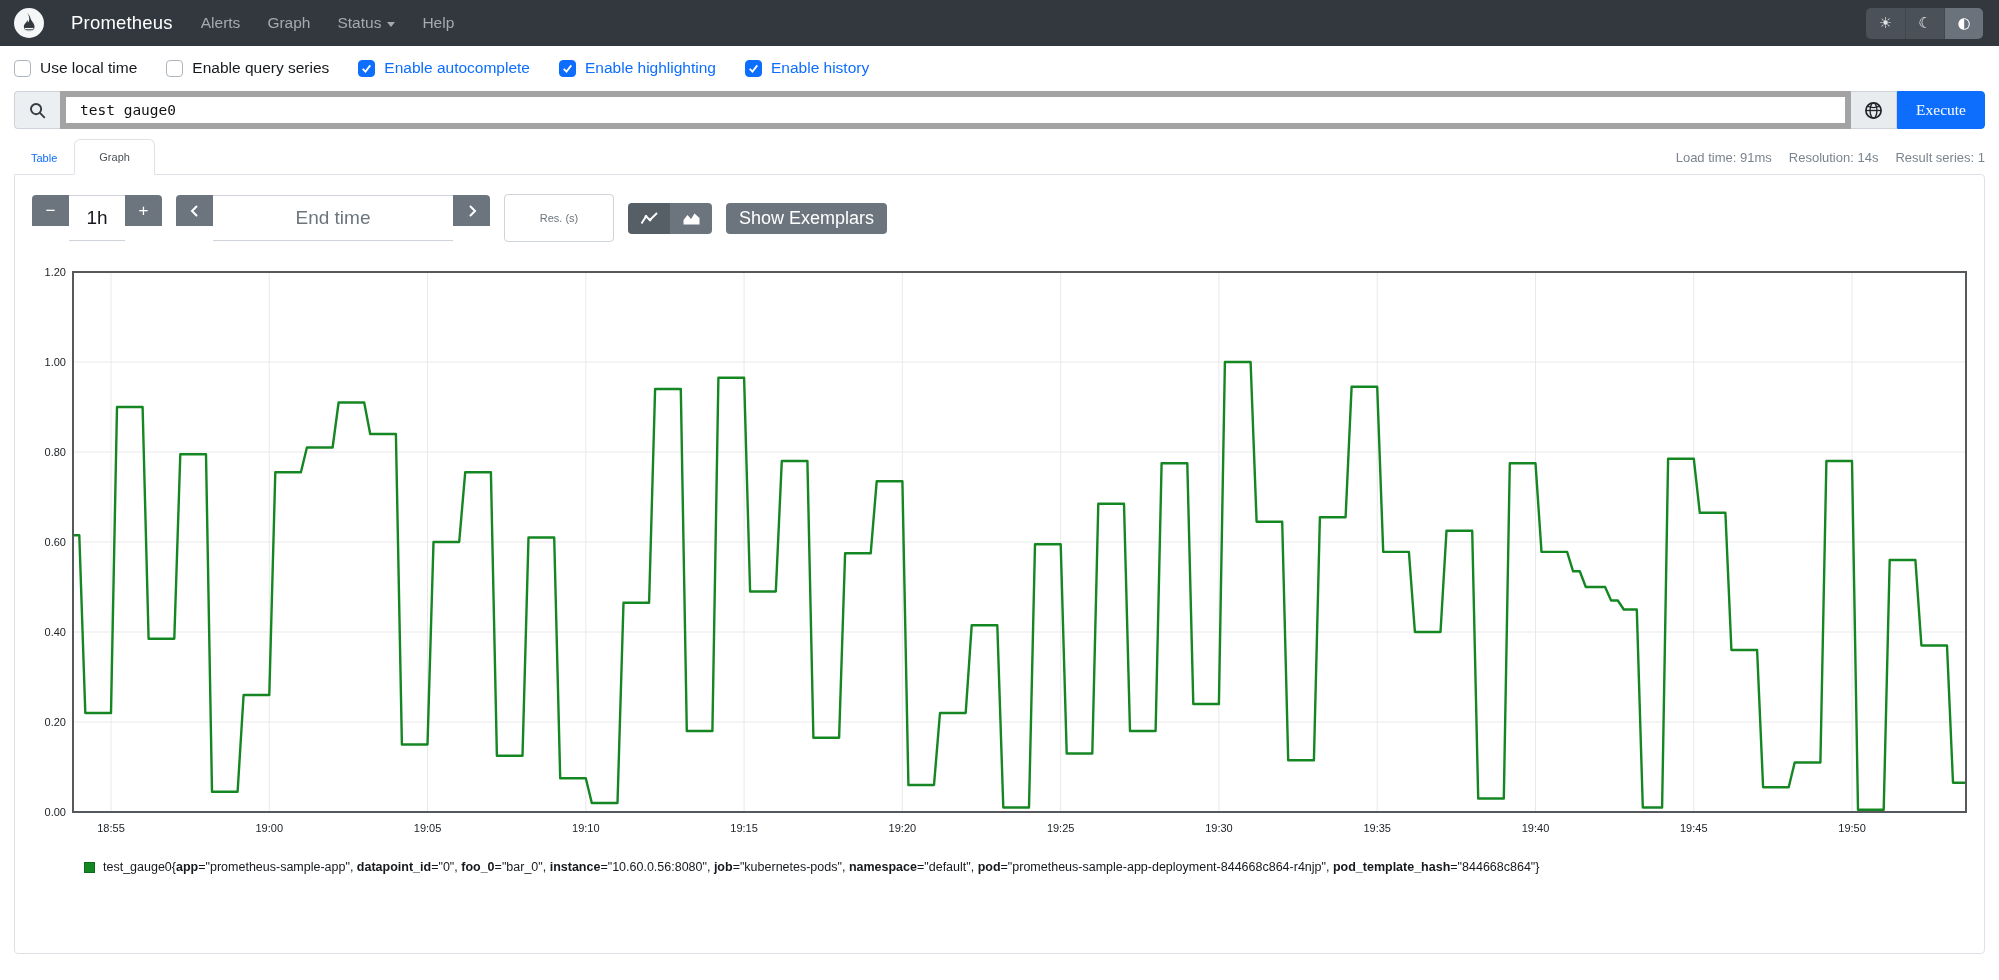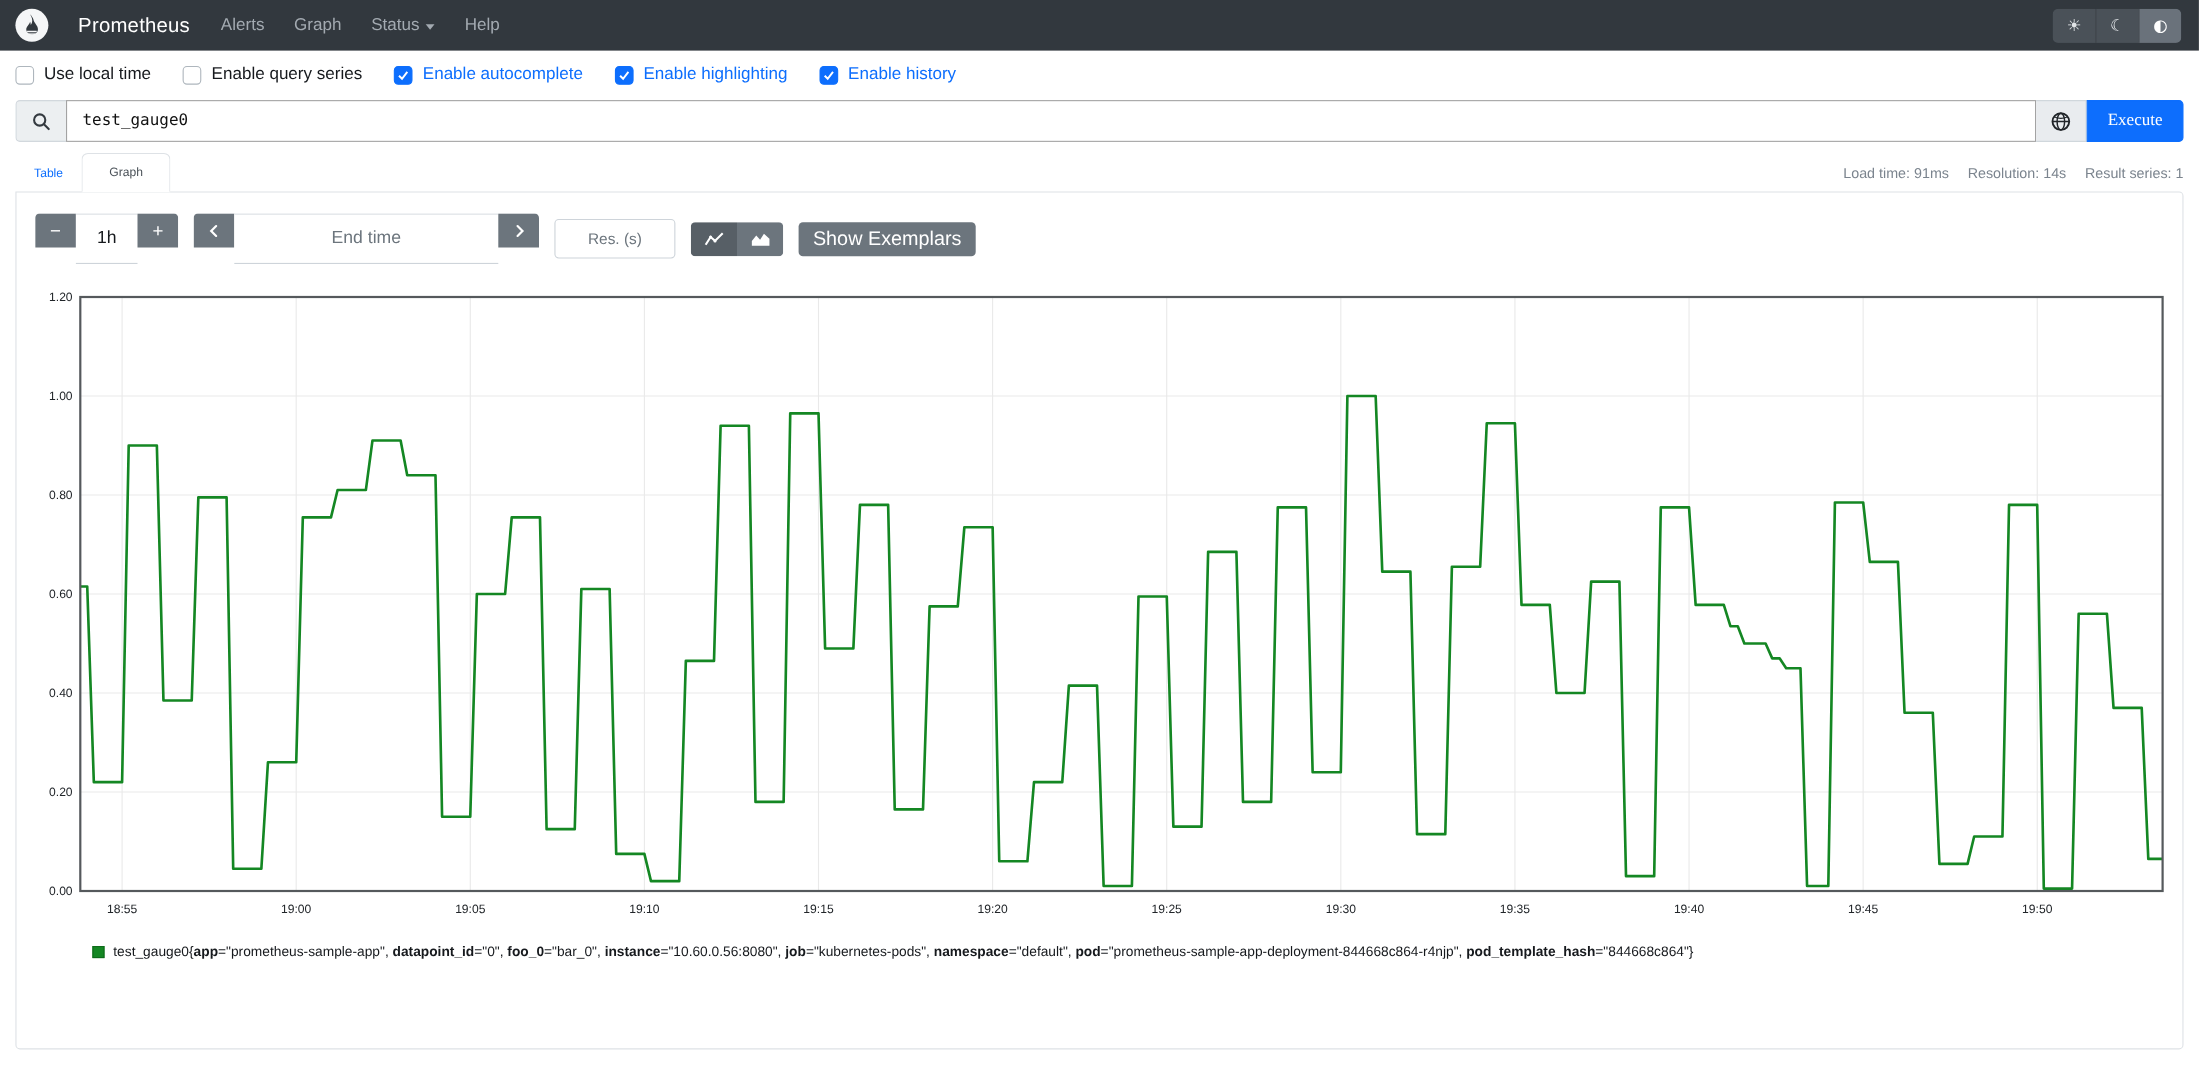--- a/index.html
+++ b/index.html
@@ -26,39 +26,39 @@
   .cb svg { display:none; }
   .cb.checked { background:#0d6efd; border-color:#0d6efd; }
   .cb.checked svg { display:block; }
   .option .lbl { font-size:15.5px; color:#16191d; }
   .option .lbl.on { color:#0d6efd; }
   
   .query-row { display:flex; margin:2px 14px 0; height:38px; }
   .addon { background:#e9ecef; border:1px solid #ced4da; display:flex; align-items:center; justify-content:center; }
   .addon.search { width:46px; border-radius:4px 0 0 4px; border-right:none; background:#eceff1; }
   .addon.globe { width:46px; border-left:none; cursor:pointer; }
-  .query-input { flex:1; border:1px solid #a3a3a3; border-radius:0; padding:0 14px; font-family:"DejaVu Sans Mono", monospace; font-size:14.5px; color:#111; outline:none; }
+  .query-input { flex:1; border:6px solid #a3a3a3; border-radius:0; padding:0 14px; font-family:"DejaVu Sans Mono", monospace; font-size:14.5px; color:#111; outline:none; }
   .execute-btn { width:88px; background:#0d6efd; border:1px solid #0d6efd; color:#fff; font-size:15.5px; border-radius:0 4px 4px 0; cursor:pointer; font-family:Liberation Serif, serif; }
   
   .tabs-row { display:flex; align-items:flex-end; margin:10px 14px 0; position:relative; z-index:2; }
   .tab { font-size:11px; padding:11px 17px; cursor:pointer; margin-bottom:-1px; }
   .tab.inactive { color:#0d6efd; }
   .tab.active { color:#495057; background:#fff; border:1px solid #dee2e6; border-bottom:1px solid #fff; border-radius:6px 6px 0 0; padding:11px 24px; }
   .stats { margin-left:auto; display:flex; gap:17px; font-size:13px; color:#7b848e; padding-bottom:9px; }
   
   .panel { margin:0 14px; border:1px solid #dee2e6; border-radius:0 4px 4px 4px; height:780px; padding:19px 13px 0; background:#fff; }
   .controls-row { display:flex; gap:14px; margin:0 0 22px 4px; align-items:center; }
   .btn-gray { background:#6c757d; border:none; color:#fff; height:31px; display:flex; align-items:center; justify-content:center; cursor:pointer; font-family:inherit; }
   .grp { display:flex; border-radius:4px; overflow:hidden; }
   .grp .btn-gray { width:37px; font-size:17px; }
-  .grp input { border:1px solid #ced4da; border-left:none; border-right:none; height:46px; text-align:center; font-size:16px; color:#16191d; outline:none; font-family:inherit; }
+  .grp input { border:1px solid #ced4da; border-left:none; border-right:none; height:46px; text-align:center; font-size:19px; color:#16191d; outline:none; font-family:inherit; }
   .range-input { width:56px; }
   .endtime-input { width:240px; }
   .endtime-input::placeholder, .res-input::placeholder { color:#6c757d; opacity:1; }
-  .res-input { width:110px; height:36px; border:1px solid #ced4da; border-radius:4px; text-align:center; font-size:14px; outline:none; font-family:inherit; }
+  .res-input { width:110px; height:48px; border:1px solid #ced4da; border-radius:4px; text-align:center; font-size:11px; outline:none; font-family:inherit; }
   .toggle-grp { display:flex; border-radius:4px; overflow:hidden; }
   .toggle-grp .btn-gray { width:42px; }
   .toggle-grp .btn-gray.active { background:#575f66; }
   .exemplars-btn { padding:0 13px; border-radius:4px; font-size:18px; }
   
   .chart-wrap { margin-left:1px; }
   .chart-wrap svg { display:block; }
   .legend-row { display:flex; align-items:center; gap:8px; margin:14px 0 0 56px; }
   .legend-swatch { width:11px; height:11px; background:#148723; border:1px solid #0e6b1a; flex:0 0 auto; }
   .legend-text { font-size:12.5px; color:#16191d; }

